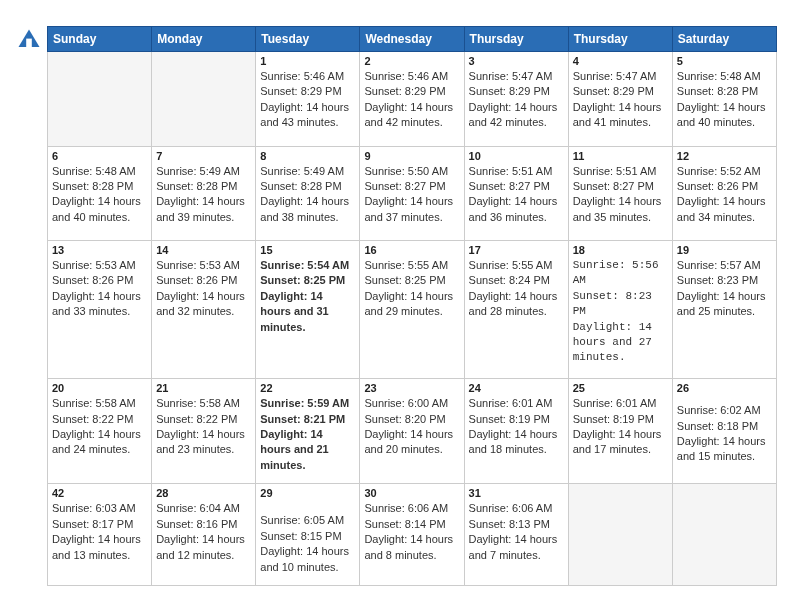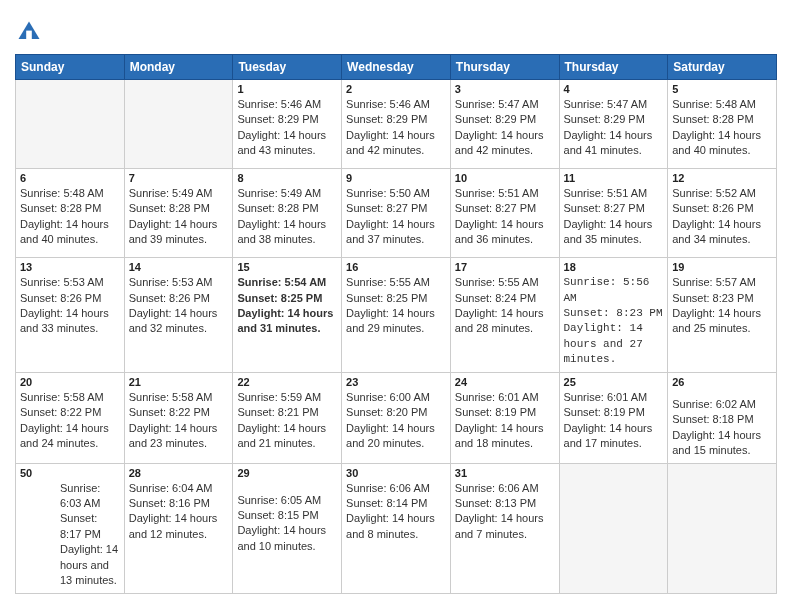--- a/index.html
+++ b/index.html
@@ -6,23 +6,23 @@
     body {
       font-family: Arial, sans-serif;
       background: #fff;
       width: 792px;
       height: 612px;
       overflow: hidden;
     }
     .page {
       width: 792px;
       height: 612px;
-      padding: 18px 15px;
+      padding: 26px 15px;
       display: flex;
-      flex-direction: column;
+      flex-direction: row;
     }
     .header {
       display: flex;
       justify-content: space-between;
       align-items: flex-start;
       margin-bottom: 8px;
     }
     .logo {
       display: flex;
       align-items: center;
@@ -269,21 +269,21 @@
 Daylight: 14 hours and 24 minutes.</div>
           </td>
           <td>
             <span class="day-num">21</span>
             <div class="day-info" style="white-space: pre-line;">Sunrise: 5:58 AM
 Sunset: 8:22 PM
 Daylight: 14 hours and 23 minutes.</div>
           </td>
           <td>
             <span class="day-num">22</span>
-            <div class="day-info" style="white-space: pre-line;">Sunrise: 5:59 AM
+            <div class="day-info" style="white-space: pre-line; font-weight: bold;">Sunrise: 5:59 AM
 Sunset: 8:21 PM
 Daylight: 14 hours and 21 minutes.</div>
           </td>
           <td>
             <span class="day-num">23</span>
             <div class="day-info" style="white-space: pre-line;">Sunrise: 6:00 AM
 Sunset: 8:20 PM
 Daylight: 14 hours and 20 minutes.</div>
           </td>
           <td>
@@ -300,22 +300,22 @@
           </td>
           <td>
             <span class="day-num">26</span>
             <div class="day-info" style="white-space: pre-line; margin-top: 9px;">Sunrise: 6:02 AM
 Sunset: 8:18 PM
 Daylight: 14 hours and 15 minutes.</div>
           </td>
         </tr>
         <tr class="last-row">
           <td>
-            <span class="day-num">50</span>
-            <div class="day-info" style="white-space: pre-line; margin-left: 40px;">Sunrise: 6:03 AM
+            <span class="day-num">42</span>
+            <div class="day-info" style="white-space: pre-line;">Sunrise: 6:03 AM
 Sunset: 8:17 PM
 Daylight: 14 hours and 13 minutes.</div>
           </td>
           <td>
             <span class="day-num">28</span>
             <div class="day-info" style="white-space: pre-line;">Sunrise: 6:04 AM
 Sunset: 8:16 PM
 Daylight: 14 hours and 12 minutes.</div>
           </td>
           <td>

